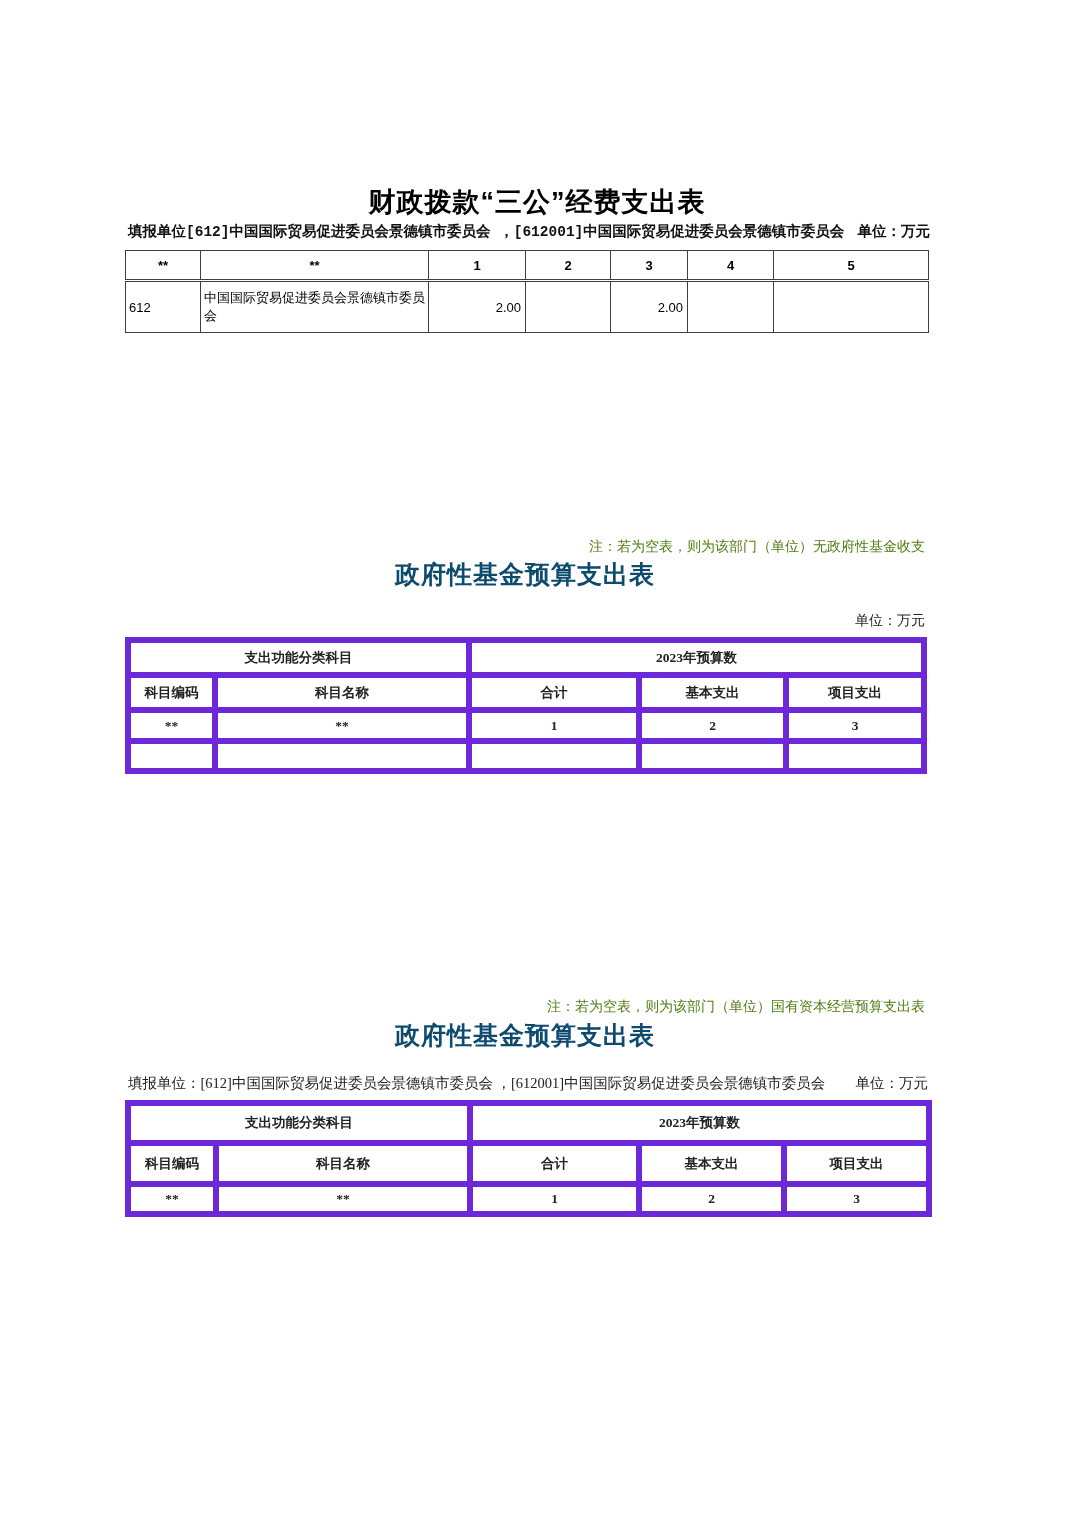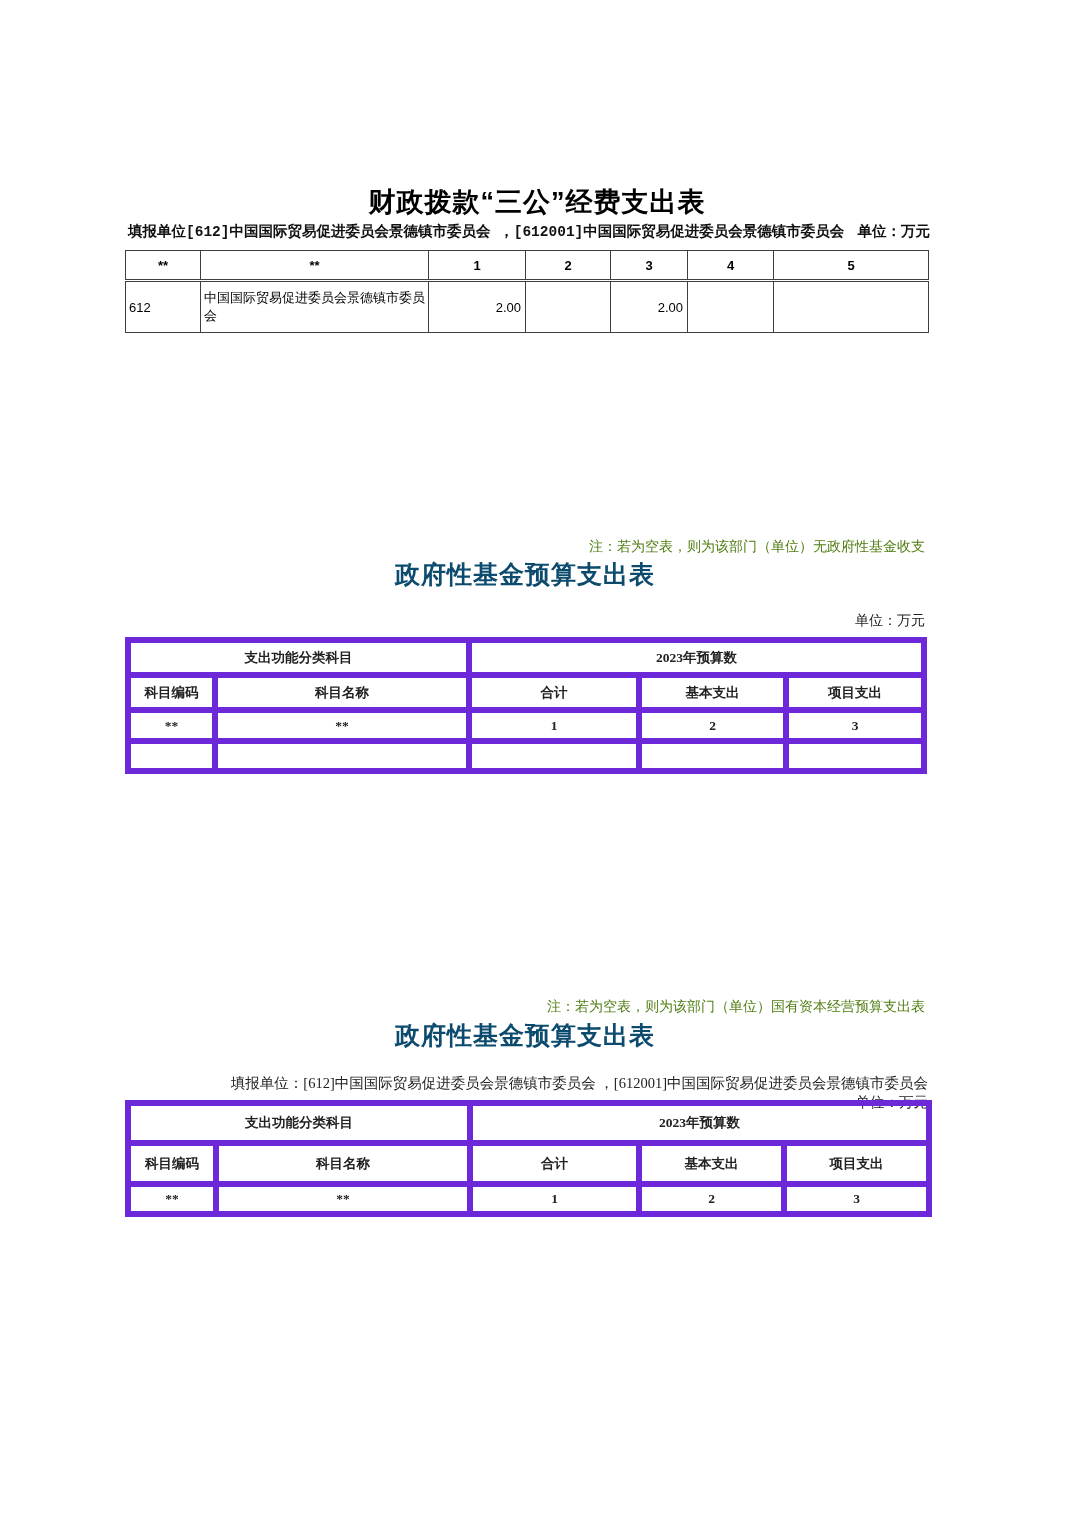--- a/index.html
+++ b/index.html
@@ -50,21 +50,20 @@
        font-family:"Liberation Serif","DejaVu Serif",serif;}
   .t23 td{border:6px solid #6d28d9;font-weight:bold;}
   .t23 .grp td,.t23 .hdr td{border-bottom:3px double #555;}
   .t2{left:125px;top:637px;width:796px;}
   .t3{left:125px;top:1100px;width:801px;}
   .subtitle-row-3{
     left:128px;top:1074px;width:800px;display:flex;
     justify-content:space-between;align-items:flex-end;
     font-size:14.5px;color:#222;
     font-family:"Liberation Serif","DejaVu Serif",serif;
-    flex-direction:column;
   }
 </style>
 </head>
 <body>
 
 <div class="abs title-main">财政拨款“三公”经费支出表</div>
 
 <div class="abs subtitle-row">
   <span>填报单位[612]中国国际贸易促进委员会景德镇市委员会 ，[612001]中国国际贸易促进委员会景德镇市委员会</span>
   <span>单位：万元</span>

